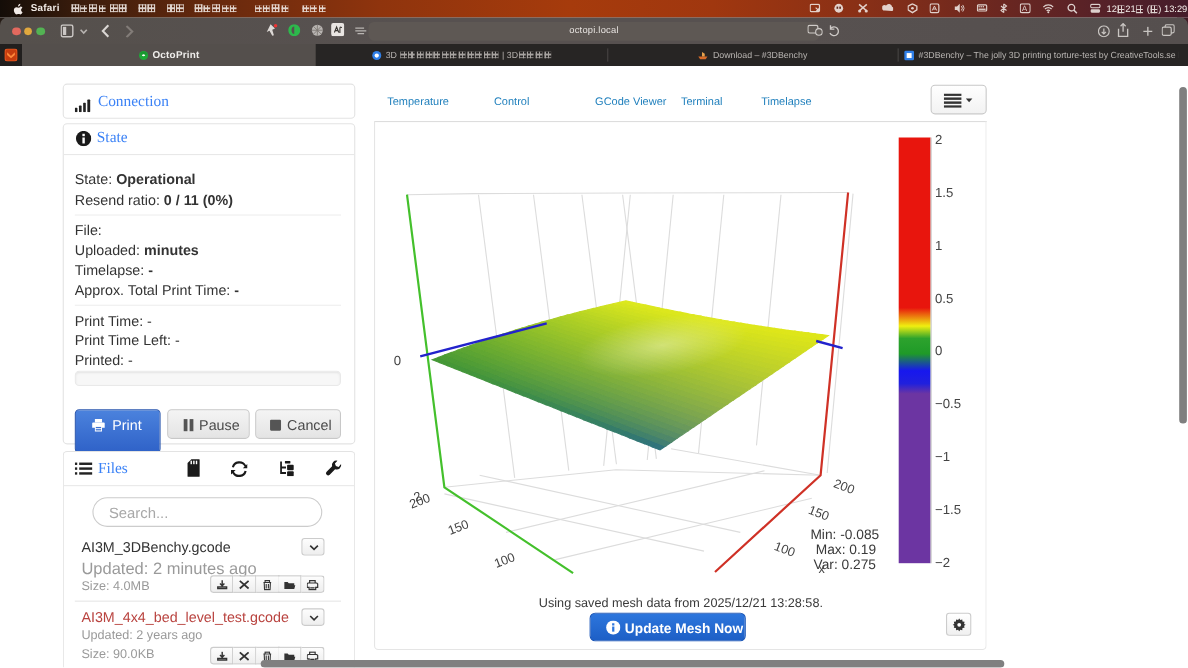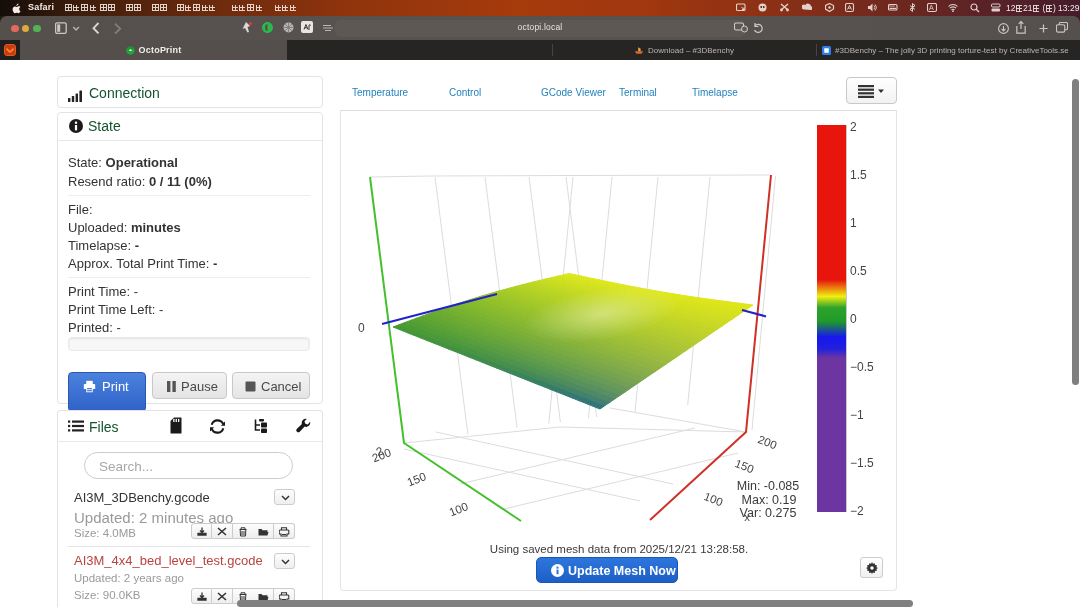--- a/index.html
+++ b/index.html
@@ -14,21 +14,21 @@
  opacity:.88; }
 .jc.s { width:6px; height:6.5px; }
 #toolbar { left:0; top:16px; width:1080px; height:24px; border-radius:7px 7px 0 0; background:linear-gradient(90deg,#55504c 0%,#575150 35%,#575150 65%,#554f4e 100%); }
 .tl { position:absolute; top:24.5px; width:7.5px; height:7.5px; border-radius:50%; }
 #urlfield { position:absolute; left:335px; top:19.5px; width:410px; height:17px; background:#5e5854; border-radius:5px; }
 #tabbar { left:0; top:40px; width:1080px; height:20px; background:#272524; }
 .tab { position:absolute; top:40px; height:20px; font-size:8px; color:#b9b5b2; letter-spacing:0;text-align:right; }
 .tab .ctr { position:absolute; left:0; right:0; top:0; bottom:0; display:flex; align-items:center; justify-content:center; white-space:nowrap; overflow:hidden; }
 #page { left:0; top:60px; width:1080px; height:547px; background:#fff; }
 .panel { position:absolute; border:1px solid #e3e3e3; border-radius:4px; background:#fff; }
-.blue { color:#14532d; }
+.blue { color:#3b82f6;font-family:Liberation Serif, serif; }
 .t13 { font-size:13px; color:#333; }
 .g { color:#9a9a9a; }
 .b { font-weight:bold; }
 .btn { position:absolute; border:1px solid #c8c8c8; border-radius:4px; background:linear-gradient(#f4f4f4,#e4e4e4); color:#4a4a4a; font-size:13px; white-space:nowrap; }
 .abs span { white-space:nowrap; }
 .fbtn { position:absolute; border:1px solid #ccc; background:linear-gradient(#fdfdfd,#eee); }
 .navtab { position:absolute; font-size:10px; color:#2180bd; }
 </style></head>
 <body>
 <div id="stage">
@@ -169,20 +169,46 @@
       <path d="M2.5 3.5 L6 7 9.5 3.5 9.5 6 6 9 2.5 6 Z" fill="#ff8a3c"></path>
     </svg>
 <div class="tab" style="left:20px;width:267px;background:#544f4c;color:#efedeb">
       <div class="ctr">
         <svg width="9" height="9" viewBox="0 0 24 24" style="margin-right:4px">
           <circle cx="12" cy="12" r="11" fill="#1da837"></circle>
           <circle cx="12" cy="9" r="4.5" fill="#fff"></circle>
           <path d="M12 2 a 10 10 0 0 1 9 6 l-5 3 a 5.5 5.5 0 0 0-8 0 l-5-3 a 10 10 0 0 1 9-6z" fill="#18962f"></path>
         </svg>
         <span class="b" style="font-size:9px;letter-spacing:0.2px">OctoPrint</span>
+      </div>
+    </div>
+<div class="tab" style="left:287px;width:265px">
+      <div class="ctr">
+        <svg width="9" height="9" viewBox="0 0 12 12" style="margin-right:4px">
+          <circle cx="6" cy="6" r="5.5" fill="#2f7fe8"></circle>
+          <circle cx="6" cy="6" r="2.6" fill="#fff"></circle>
+        </svg>
+        <span>3D&nbsp;</span>
+        <i class="jc s"></i>
+        <i class="jc s"></i>
+        <i class="jc s"></i>
+        <i class="jc s"></i>
+        <i class="jc s"></i>
+        <i class="jc s"></i>
+        <i class="jc s"></i>
+        <i class="jc s"></i>
+        <i class="jc s"></i>
+        <i class="jc s"></i>
+        <i class="jc s"></i>
+        <i class="jc s"></i>
+        <span>&nbsp;| 3D</span>
+        <i class="jc s"></i>
+        <i class="jc s"></i>
+        <i class="jc s"></i>
+        <i class="jc s"></i>
       </div>
     </div>
 <div class="abs" style="left:552px;top:44px;width:1px;height:12px;background:#474443"></div>
 <div class="tab" style="left:552px;width:264px">
       <div class="ctr">
         <svg width="10" height="9" viewBox="0 0 12 10" style="margin-right:4px">
           <path d="M1 6 L11 6 9 9 3 9 Z" fill="#d86b28"></path>
           <path d="M5 1 L5 6 8 6 8 3 Z" fill="#e8a24c"></path>
         </svg>
         <span>Download – #3DBenchy</span>

